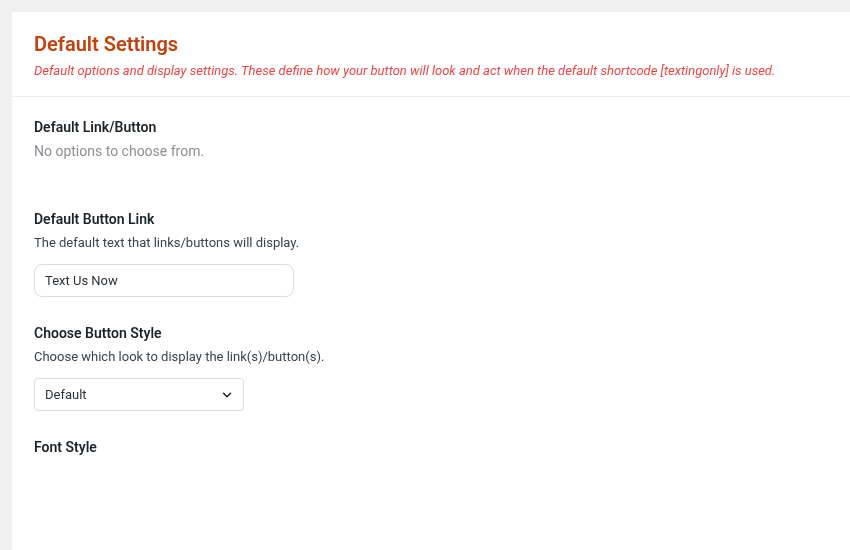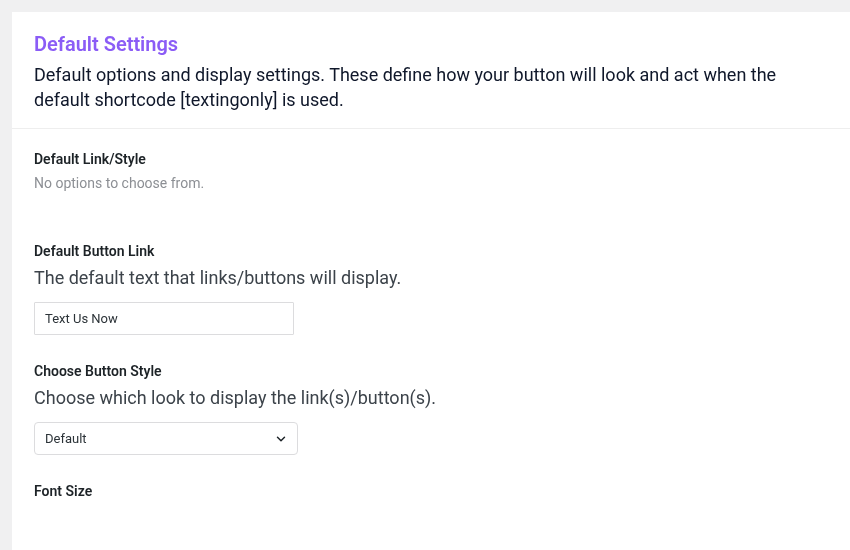--- a/index.html
+++ b/index.html
@@ -20,63 +20,64 @@
       width: 100%;
       min-height: 538px;
     }
     .panel-header {
       padding: 20px 22px 16px 22px;
       border-bottom: 1px solid #eeeeee;
     }
     .panel-title {
       font-size: 20px;
       font-weight: 600;
-      color: #8b5cf6;
+      color: #c2410c;
       margin-bottom: 6px;
     }
     .panel-desc {
-      font-size: 18px;
-      color: #0f172a;
+      font-size: 13px;
+      color: #ef4444;
       line-height: 1.4;
+      font-style: italic;
     }
     .section {
       padding: 22px 22px 10px 22px;
     }
     .section + .section {
       padding-top: 18px;
     }
     .section-title {
       font-size: 14px;
       font-weight: 600;
       color: #1d2327;
       margin-bottom: 8px;
     }
     .section-desc {
-      font-size: 18px;
+      font-size: 13px;
       color: #3c434a;
       margin-bottom: 14px;
     }
     .section-muted {
       font-size: 14px;
       color: #8c8f94;
     }
     .text-input {
       width: 260px;
       padding: 8px 10px;
       font-size: 13px;
       border: 1px solid #dcdcde;
-      border-radius: 1px;
+      border-radius: 8px;
       color: #2c3338;
       font-family: inherit;
       outline: none;
       background: #fff;
     }
     .select-wrap {
       position: relative;
-      width: 264px;
+      width: 210px;
     }
     .select-input {
       width: 100%;
       padding: 8px 30px 8px 10px;
       font-size: 13px;
       border: 1px solid #dcdcde;
       border-radius: 4px;
       color: #2c3338;
       background: #fff;
       font-family: inherit;
@@ -104,21 +105,21 @@
 <body>
 
 <div class="panel">
 
   <div class="panel-header">
     <h1 class="panel-title">Default Settings</h1>
     <p class="panel-desc">Default options and display settings. These define how your button will look and act when the default shortcode [textingonly] is used.</p>
   </div>
 
   <div class="section">
-    <div class="section-title">Default Link/Style</div>
+    <div class="section-title">Default Link/Button</div>
     <div class="section-muted gap-lg">No options to choose from.</div>
   </div>
 
   <div class="section">
     <div class="section-title">Default Button Link</div>
     <div class="section-desc">The default text that links/buttons will display.</div>
     <input class="text-input" type="text" value="Text Us Now" style="">
   </div>
 
   <div class="section">
@@ -130,16 +131,16 @@
       </select>
       <span class="chevron">
         <svg width="14" height="14" viewBox="0 0 24 24" fill="none" stroke="#1d2327" stroke-width="2.5" stroke-linecap="round" stroke-linejoin="round">
             <polyline points="6 9 12 15 18 9"></polyline>
           </svg>
       </span>
     </div>
   </div>
 
   <div class="section">
-    <div class="section-title">Font Size</div>
+    <div class="section-title">Font Style</div>
   </div>
 
 </div>
 
 </body></html>

